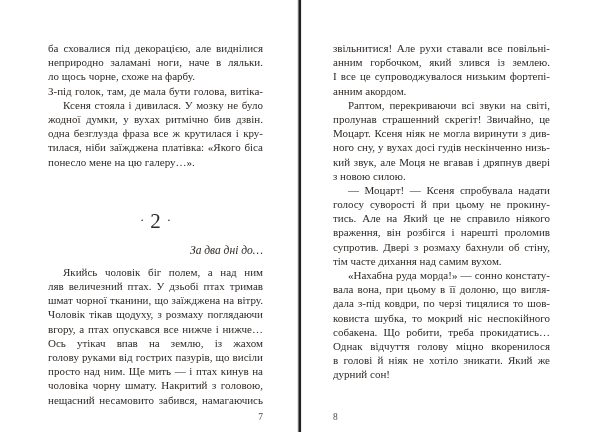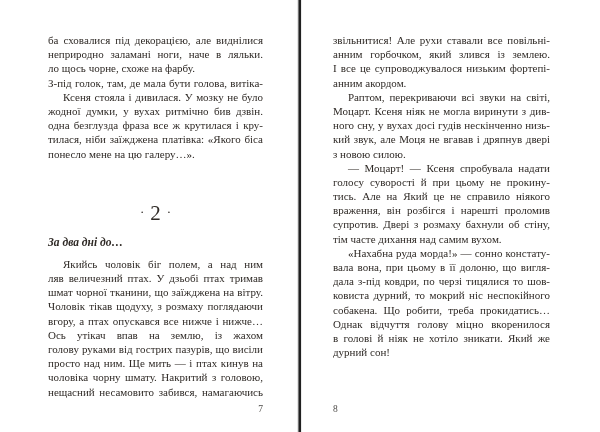--- a/index.html
+++ b/index.html
@@ -11,21 +11,21 @@
     position: relative;
     width: 600px;
     height: 432px;
     background: #ffffff;
     overflow: hidden;
     font-family: "Liberation Serif", "DejaVu Serif", serif;
     color: #2f2a26;
   }
   .page {
     position: absolute;
-    top: 4px;
+    top: 12px;
     height: 412px;
     background: #ffffff;
   }
   .page-left  { left: 0;   width: 297px; }
   .page-right { left: 302px; width: 298px; }
   .spine {
     position: absolute;
     top: 0;
     left: 297px;
     width: 5px;
@@ -64,22 +64,23 @@
     font-size: 13px;
     position: relative;
     top: -3.5px;
     margin: 0 6px;
   }
   .subtitle {
     margin-top: 10px;
     height: 14.2px;
     line-height: 14.2px;
     font-size: 11.5px;
-    font-weight: bold;
+    font-weight: normal;
     font-style: italic;
+    text-align: right;
   }
   .subtitle + .para { margin-top: 8px; }
   .chapter-heading + .subtitle { margin-top: 10px; }
 
   .page-number {
     position: absolute;
     top: 400px;
     font-size: 9.5px;
     color: #4c4a47;
   }
@@ -129,38 +130,39 @@
   <div class="page page-right">
     <div class="text-column">
         <div class="para">
           <div class="line">звільнитися! Але рухи ставали все повільні-</div>
           <div class="line">анним горбочком, який злився із землею.</div>
           <div class="line">І все це супроводжувалося низьким фортепі-</div>
           <div class="line lastline">анним акордом.</div>
         </div>
         <div class="para">
           <div class="line indent">Раптом, перекриваючи всі звуки на світі,</div>
+          <div class="line">пролунав страшенний скрегіт! Звичайно, це</div>
           <div class="line">Моцарт. Ксеня ніяк не могла виринути з див-</div>
           <div class="line">ного сну, у вухах досі гудів нескінченно низь-</div>
           <div class="line">кий звук, але Моця не вгавав і дряпнув двері</div>
           <div class="line lastline">з новою силою.</div>
         </div>
         <div class="para">
           <div class="line indent">— Моцарт! — Ксеня спробувала надати</div>
           <div class="line">голосу суворості й при цьому не прокину-</div>
           <div class="line">тись. Але на Який це не справило ніякого</div>
           <div class="line">враження, він розбігся і нарешті проломив</div>
           <div class="line">супротив. Двері з розмаху бахнули об стіну,</div>
           <div class="line lastline">тім часте дихання над самим вухом.</div>
         </div>
         <div class="para">
           <div class="line indent">«Нахабна руда морда!» — сонно констату-</div>
           <div class="line">вала вона, при цьому в її долоню, що вигля-</div>
           <div class="line">дала з-під ковдри, по черзі тицялися то шов-</div>
-          <div class="line">ковиста дурний, то мокрий ніс неспокійного</div>
+          <div class="line">ковиста шубка, то мокрий ніс неспокійного</div>
           <div class="line">собакена. Що робити, треба прокидатись…</div>
           <div class="line">Однак відчуття голову міцно вкоренилося</div>
           <div class="line">в голові й ніяк не хотіло зникати. Який же</div>
           <div class="line lastline">дурний сон!</div>
         </div>
       </div>
     <div class="page-number">8</div>
   </div>
 
 </div>

